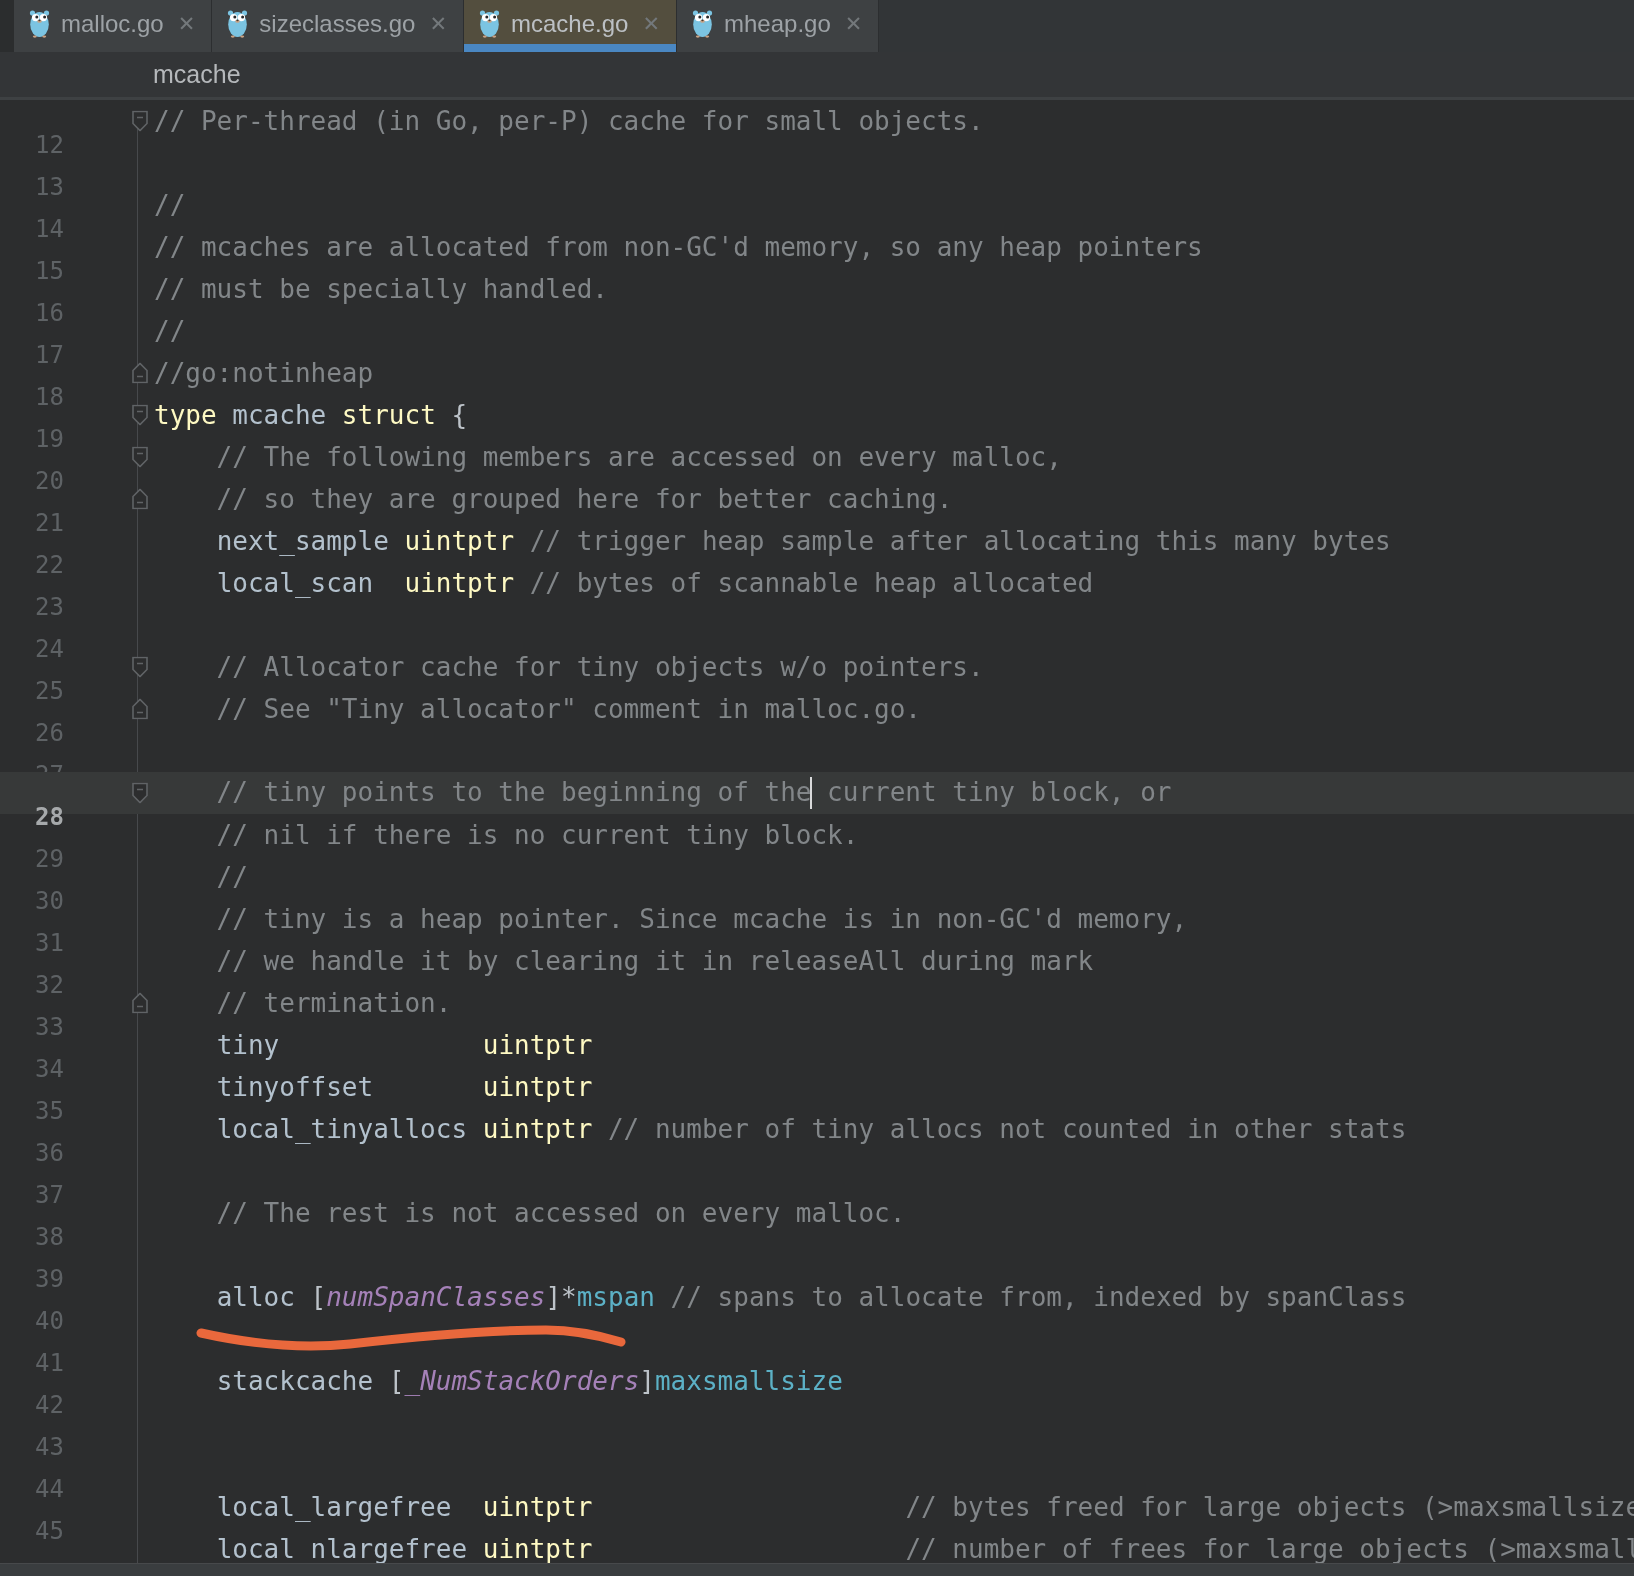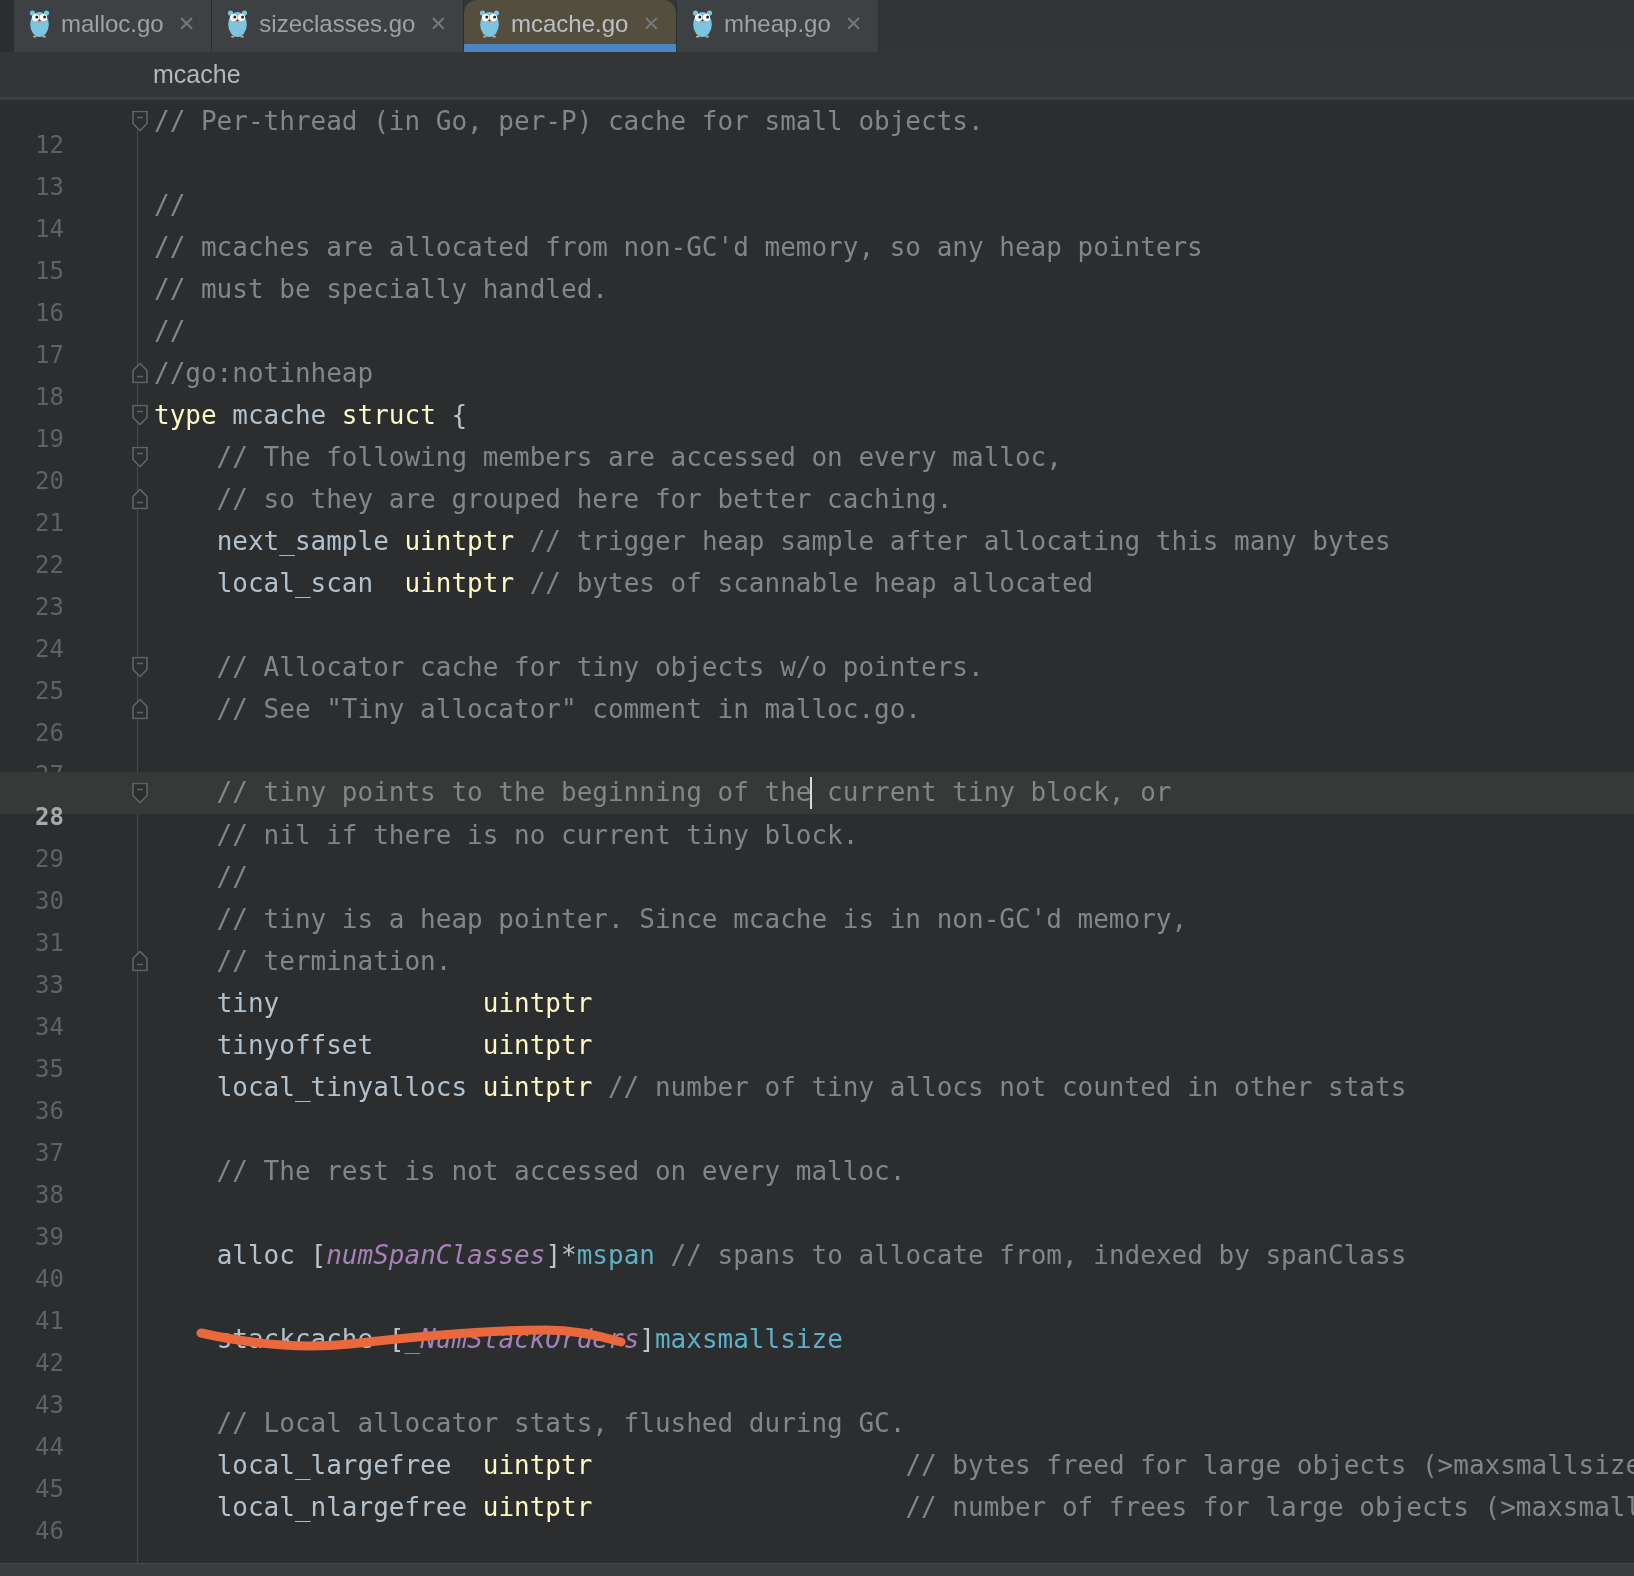--- a/index.html
+++ b/index.html
@@ -5,21 +5,21 @@
   html,body{margin:0;padding:0;background:#2c2d2e;}
   #stage{position:relative;width:1634px;height:1576px;overflow:hidden;
          font-family:"Liberation Sans",sans-serif;background:#2c2d2e;}
 
   
   .tabbar{position:absolute;left:0;top:0;width:1634px;height:52px;background:#323537;
           display:flex;align-items:stretch;}
   .tabbar-lead{width:14px;height:52px;background:#2b2d2e;flex:0 0 auto;}
   .tab{position:relative;display:flex;align-items:center;gap:10px;padding:1px 16px 6px 14px;
        background:#3e4143;border-right:1px solid #2c2e30;cursor:default;}
-  .tab.active{background:#534e3e;border-radius:13px;}
+  .tab.active{background:#534e3e;}
   .tab.active::after{content:"";position:absolute;left:0;right:0;bottom:0;height:8px;background:#4a87c2;}
   .tab .label{font-size:24px;color:#9da2a6;white-space:nowrap;}
   .tab.active .label{color:#bcc0c4;}
   .tab .close{font-size:21px;color:#73787b;line-height:1;margin-left:4px;}
   .gopher{width:23px;height:29px;flex:0 0 auto;}
 
   
   .breadcrumb{position:absolute;left:0;top:52px;width:1634px;height:45px;background:#333537;
               border-bottom:3px solid #3e4143;display:flex;align-items:center;}
   .breadcrumb .crumb{margin-left:153px;font-size:25px;color:#b5b8bb;}
@@ -164,34 +164,35 @@
         <div class="line"><span class="num">26</span><span class="foldcol"><svg width="16" height="21" viewBox="0 0 16 21">
             <path d="M1 20 H15 V8 L8 1 L1 8 Z M5 14 H11" fill="#2c2d2e" stroke="#606366" stroke-width="1.6"></path>
           </svg></span><span class="code"><span class="t-c">    // See "Tiny allocator" comment in malloc.go.</span></span></div>
         <div class="line"><span class="num">27</span><span class="foldcol"></span><span class="code"></span></div>
         <div class="line current"><span class="num">28</span><span class="foldcol"><svg width="16" height="21" viewBox="0 0 16 21">
             <path d="M1 1 H15 V13 L8 20 L1 13 Z M5 7 H11" fill="#2c2d2e" stroke="#606366" stroke-width="1.6"></path>
           </svg></span><span class="code"><span class="t-c">    // tiny points to the beginning of the</span><span class="caret"></span><span class="t-c"> current tiny block, or</span></span></div>
         <div class="line"><span class="num">29</span><span class="foldcol"></span><span class="code"><span class="t-c">    // nil if there is no current tiny block.</span></span></div>
         <div class="line"><span class="num">30</span><span class="foldcol"></span><span class="code"><span class="t-c">    //</span></span></div>
         <div class="line"><span class="num">31</span><span class="foldcol"></span><span class="code"><span class="t-c">    // tiny is a heap pointer. Since mcache is in non-GC'd memory,</span></span></div>
+        <div class="line"><span class="num">32</span><span class="foldcol"></span><span class="code"><span class="t-c">    // we handle it by clearing it in releaseAll during mark</span></span></div>
         <div class="line"><span class="num">33</span><span class="foldcol"><svg width="16" height="21" viewBox="0 0 16 21">
             <path d="M1 20 H15 V8 L8 1 L1 8 Z M5 14 H11" fill="#2c2d2e" stroke="#606366" stroke-width="1.6"></path>
           </svg></span><span class="code"><span class="t-c">    // termination.</span></span></div>
         <div class="line"><span class="num">34</span><span class="foldcol"></span><span class="code"><span class="t-p">    </span><span class="t-id">tiny</span><span class="t-p">             </span><span class="t-k">uintptr</span></span></div>
         <div class="line"><span class="num">35</span><span class="foldcol"></span><span class="code"><span class="t-p">    </span><span class="t-id">tinyoffset</span><span class="t-p">       </span><span class="t-k">uintptr</span></span></div>
         <div class="line"><span class="num">36</span><span class="foldcol"></span><span class="code"><span class="t-p">    </span><span class="t-id">local_tinyallocs</span><span class="t-p"> </span><span class="t-k">uintptr</span><span class="t-c"> // number of tiny allocs not counted in other stats</span></span></div>
         <div class="line"><span class="num">37</span><span class="foldcol"></span><span class="code"></span></div>
         <div class="line"><span class="num">38</span><span class="foldcol"></span><span class="code"><span class="t-c">    // The rest is not accessed on every malloc.</span></span></div>
         <div class="line"><span class="num">39</span><span class="foldcol"></span><span class="code"></span></div>
         <div class="line"><span class="num">40</span><span class="foldcol"></span><span class="code"><span class="t-p">    </span><span class="t-id">alloc</span><span class="t-p"> [</span><span class="t-const">numSpanClasses</span><span class="t-p">]*</span><span class="t-type">mspan</span><span class="t-c"> // spans to allocate from, indexed by spanClass</span></span></div>
         <div class="line"><span class="num">41</span><span class="foldcol"></span><span class="code"></span></div>
         <div class="line"><span class="num">42</span><span class="foldcol"></span><span class="code"><span class="t-p">    </span><span class="t-id">stackcache</span><span class="t-p"> [</span><span class="t-const">_NumStackOrders</span><span class="t-p">]</span><span class="t-type">maxsmallsize</span></span></div>
         <div class="line"><span class="num">43</span><span class="foldcol"></span><span class="code"></span></div>
-        <div class="line"><span class="num">44</span><span class="foldcol"></span><span class="code"><span class="t-c">    // Local allocator stats, flushed during GC.</span></span></div>
+        <div class="line"><span class="num">44</span><span class="foldcol"></span></div>
         <div class="line"><span class="num">45</span><span class="foldcol"></span><span class="code"><span class="t-p">    </span><span class="t-id">local_largefree</span><span class="t-p">  </span><span class="t-k">uintptr</span><span class="t-p">                    </span><span class="t-c">// bytes freed for large objects (&gt;maxsmallsize</span></span></div>
         <div class="line"><span class="num">46</span><span class="foldcol"></span><span class="code"><span class="t-p">    </span><span class="t-id">local_nlargefree</span><span class="t-p"> </span><span class="t-k">uintptr</span><span class="t-p">                    </span><span class="t-c">// number of frees for large objects (&gt;maxsmall</span></span></div>
       </div>
     <svg class="annotation" viewBox="0 0 1634 1476" xmlns="http://www.w3.org/2000/svg">
       <path d="M 201 1233 C 255 1245 302 1249 350 1244 C 412 1237 482 1230 546 1230 C 577 1230 601 1236 621 1242" fill="none" stroke="#e9683c" stroke-width="9" stroke-linecap="round"></path>
     </svg>
   </div>
 
   <div class="bottomstrip"></div>
 

